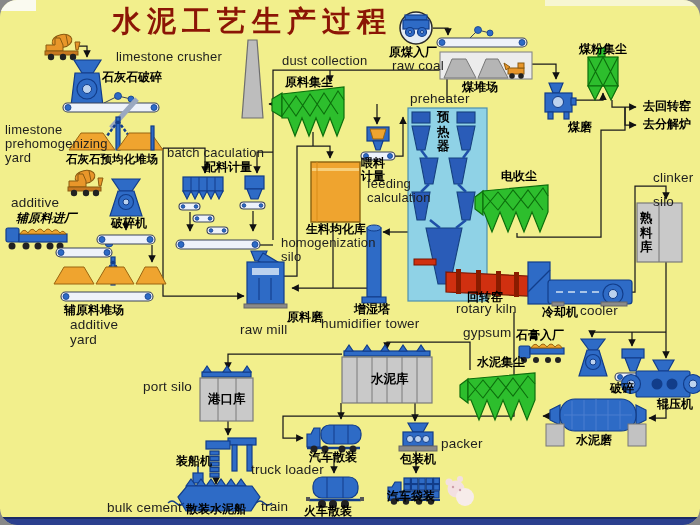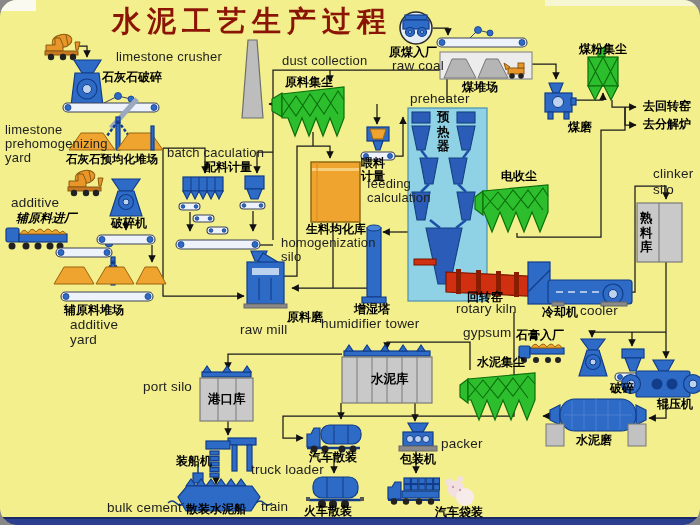--- a/index.html
+++ b/index.html
@@ -502,21 +502,21 @@
 <div class="lb zh vt" style="left:437px;top:110px;font-size:12.5px;">预热器</div>
 <div class="lb zh" style="left:361px;top:157px;line-height:13px;">喂料
 计量</div>
 <div class="lb en" style="left:367px;top:177px;line-height:13.5px;">feeding
 calculation</div>
 <div class="lb zh" style="left:306px;top:223px;">生料均化库</div>
 <div class="lb en" style="left:281px;top:236px;line-height:13.5px;">homogenization
 silo</div>
 
 <div class="lb zh" style="left:501px;top:170px;">电收尘</div>
-<div class="lb en" style="left:653px;top:166px;font-size:13.5px;line-height:16px;">clinker
+<div class="lb en" style="left:653px;top:166px;font-size:13.5px;line-height:24px;">clinker
 silo</div>
 <div class="lb zh vt" style="left:640px;top:211px;font-size:12.5px;">熟料库</div>
 
 <div class="lb zh" style="left:243px;top:311px;margin-left:44px;">原料磨</div>
 <div class="lb en" style="left:240px;top:323px;font-size:13.5px;">raw mill</div>
 <div class="lb zh" style="left:354px;top:303px;">增湿塔</div>
 <div class="lb en" style="left:321px;top:317px;font-size:13.5px;">humidifier tower</div>
 <div class="lb zh" style="left:467px;top:291px;">回转窑</div>
 <div class="lb en" style="left:456px;top:302px;font-size:13.5px;">rotary kiln</div>
 <div class="lb zh" style="left:542px;top:306px;">冷却机</div>
@@ -534,16 +534,16 @@
 <div class="lb zh" style="left:208px;top:393px;font-size:12.5px;">港口库</div>
 <div class="lb zh" style="left:176px;top:455px;">装船机</div>
 <div class="lb en" style="left:251px;top:463px;font-size:13.5px;">truck loader</div>
 <div class="lb en" style="left:107px;top:501px;font-size:13.5px;">bulk cement</div>
 <div class="lb zh" style="left:186px;top:503px;">散装水泥船</div>
 <div class="lb en" style="left:261px;top:500px;font-size:13.5px;">train</div>
 <div class="lb zh" style="left:309px;top:451px;">汽车散装</div>
 <div class="lb zh" style="left:304px;top:505px;">火车散装</div>
 <div class="lb zh" style="left:400px;top:453px;">包装机</div>
 <div class="lb en" style="left:441px;top:437px;font-size:13.5px;">packer</div>
-<div class="lb zh" style="left:387px;top:506px;margin-left:48px;">汽车袋装</div>
+<div class="lb zh" style="left:387px;top:490px;">汽车袋装</div>
 
 
 </div>
 
 </body></html>

